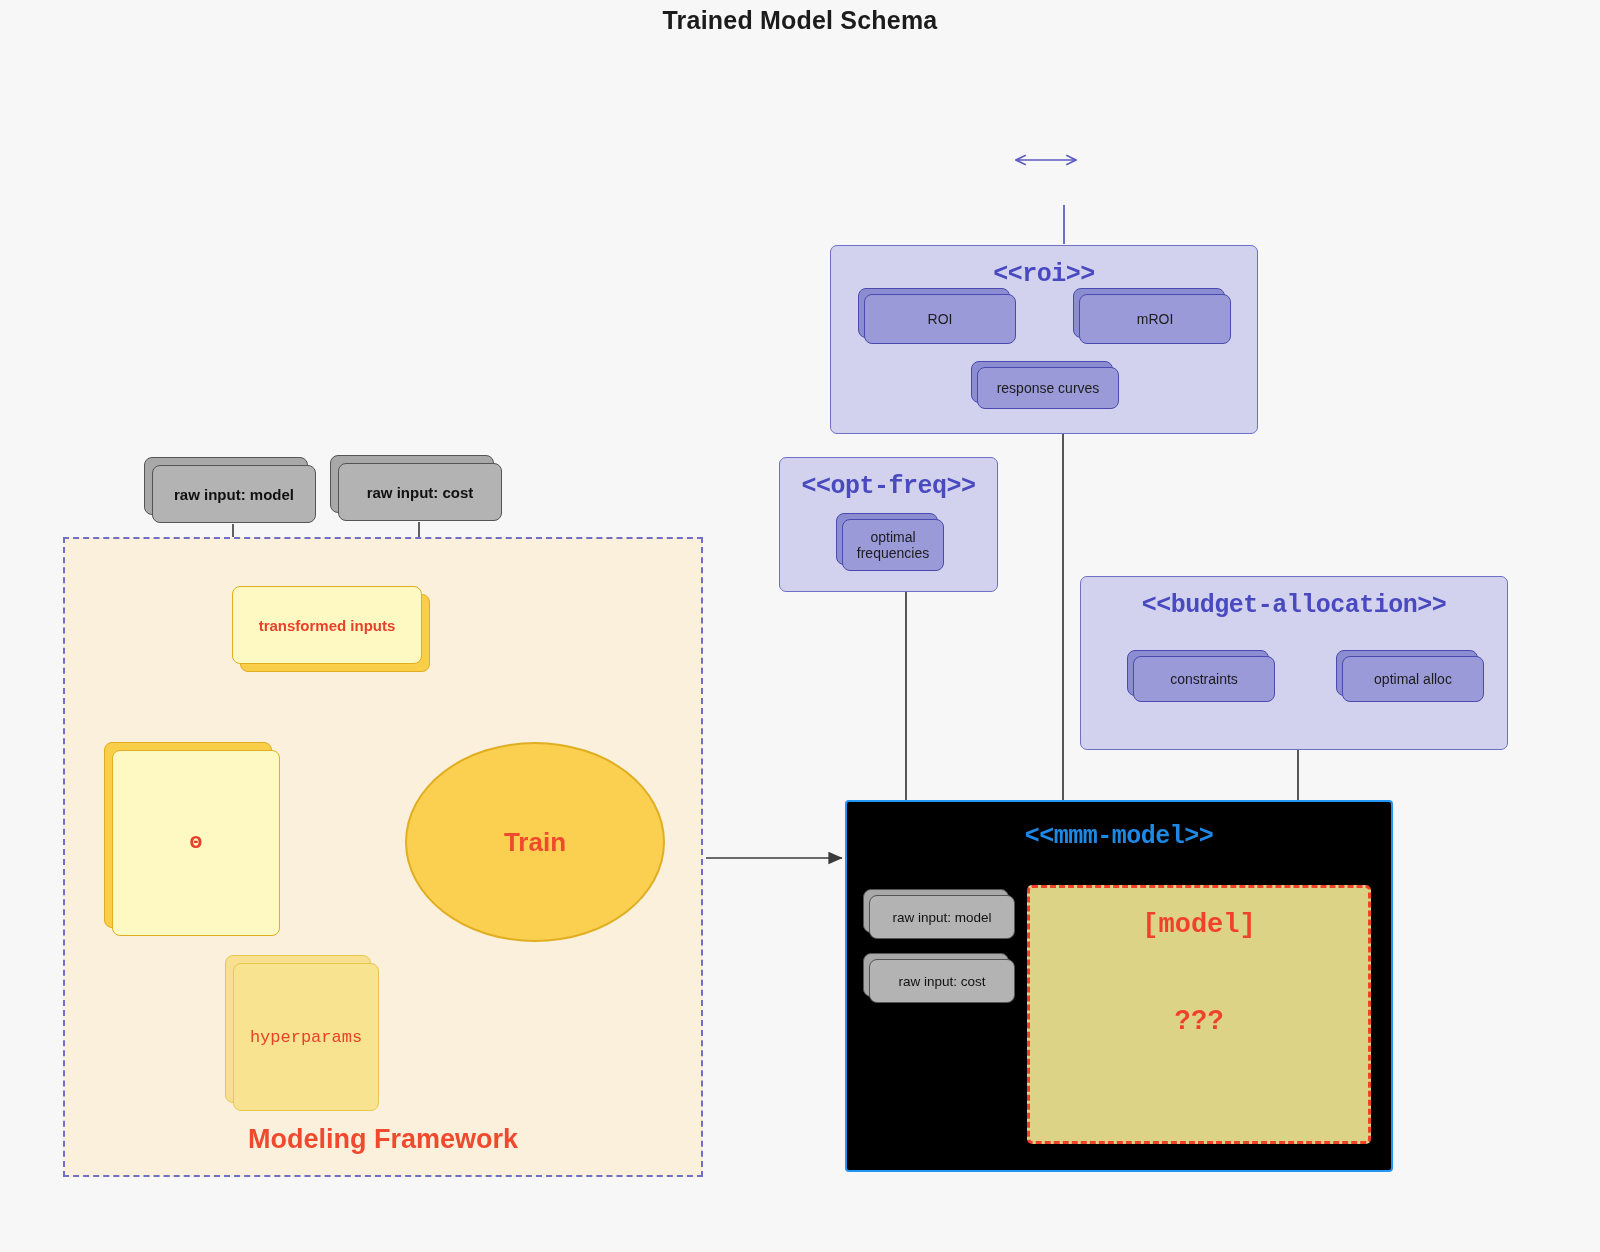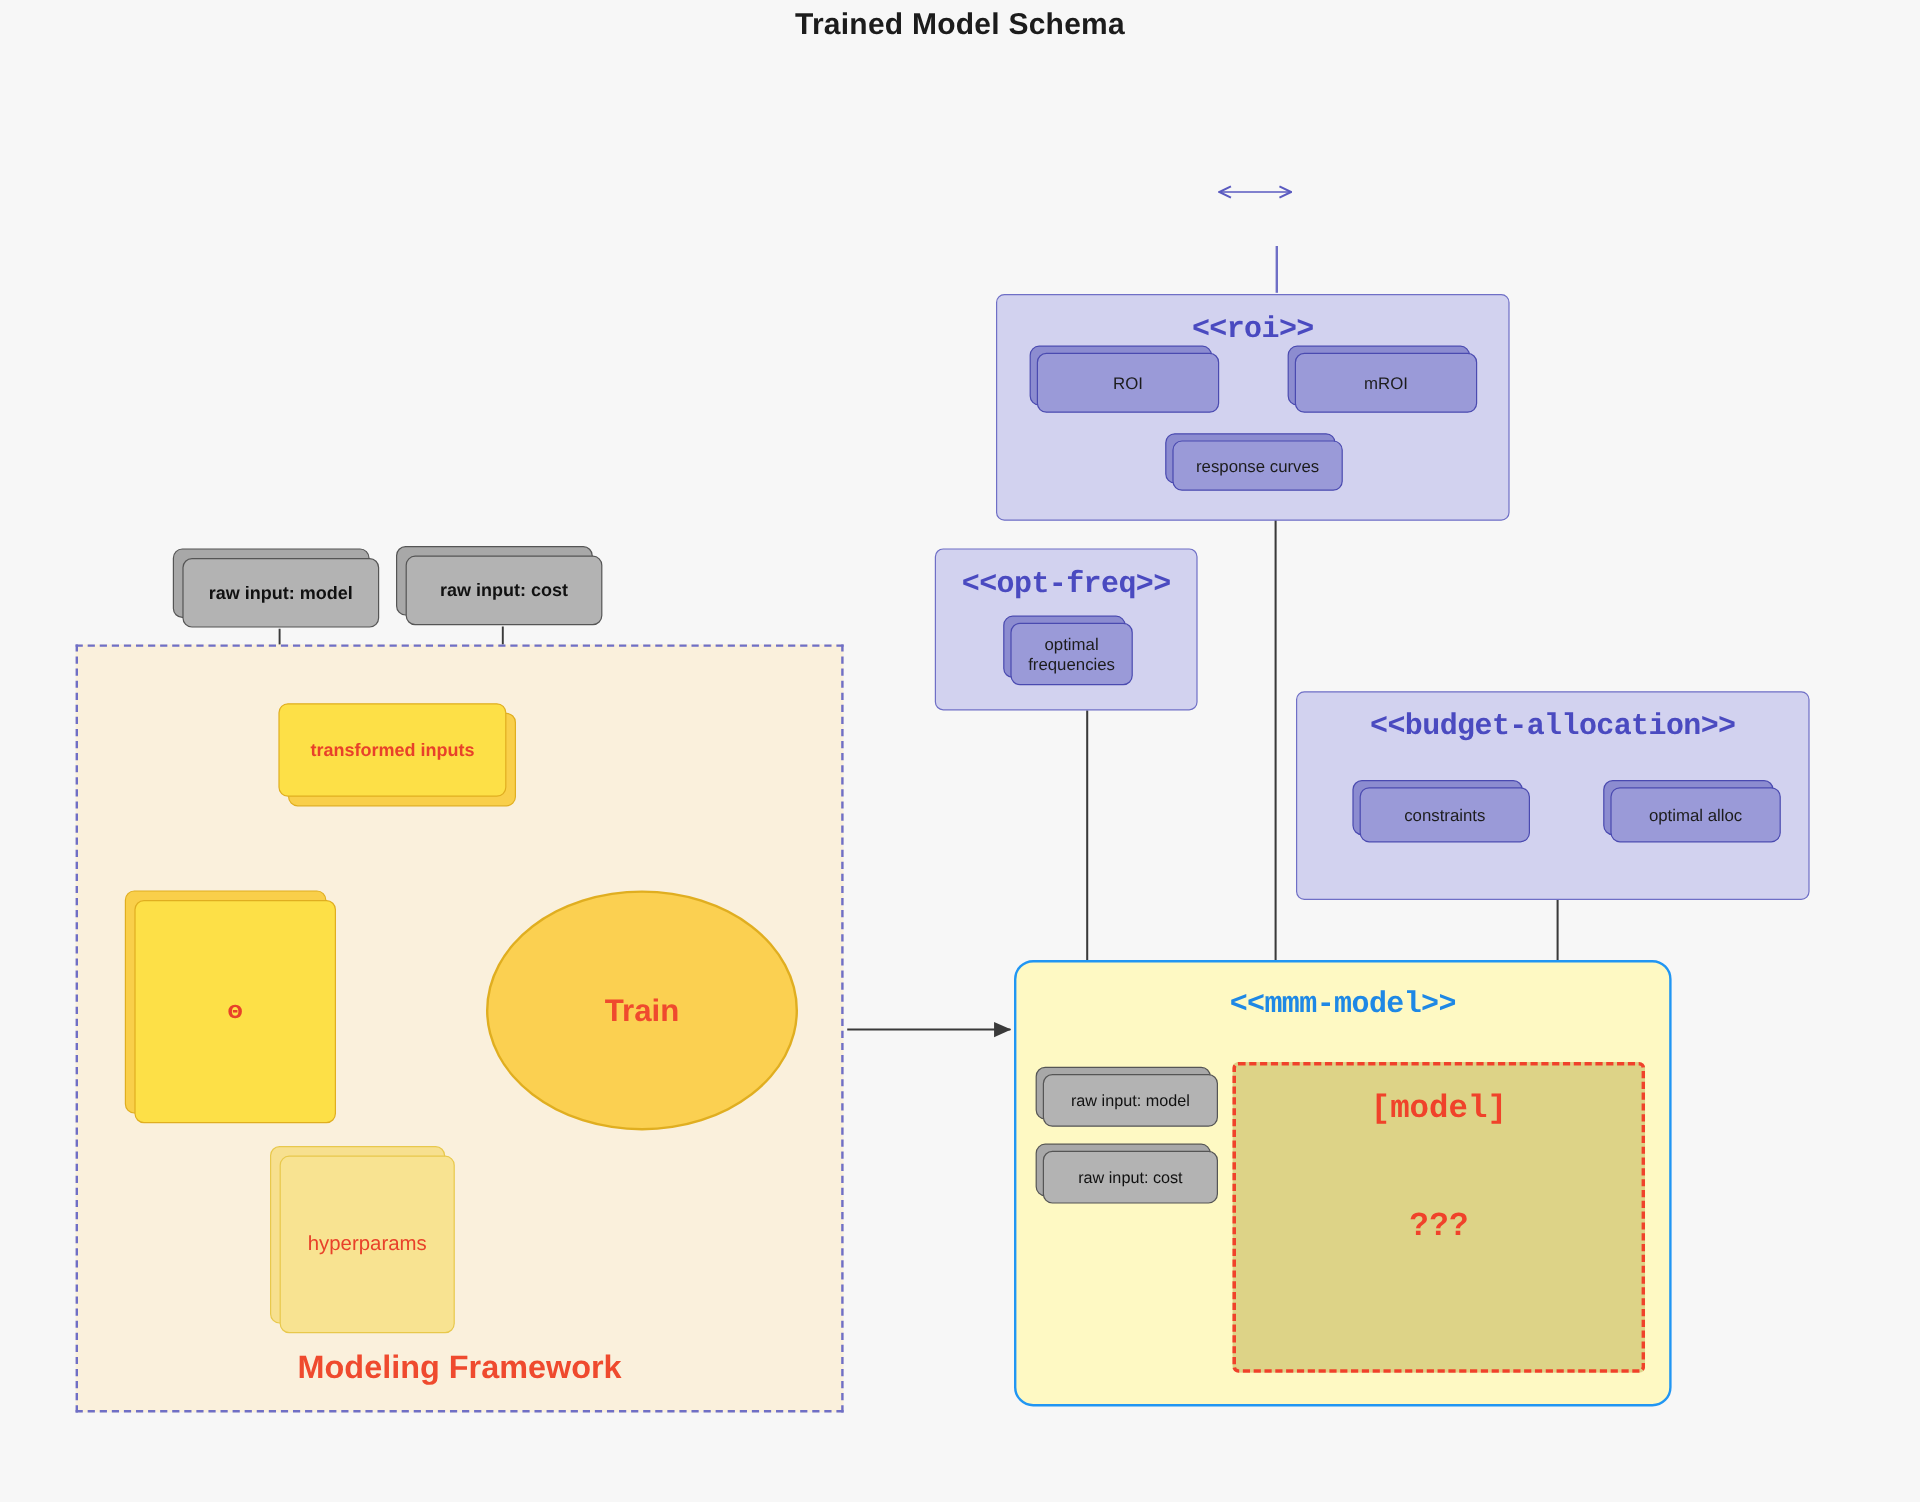--- a/index.html
+++ b/index.html
@@ -33,41 +33,41 @@
   .pk .shadow{background:#8c8cd0;border:1.6px solid #4a4ab0;}
   .pk .face{background:#9a9ad8;border:1.6px solid #4a4ab0;color:#1c1c1c;font-size:14px;line-height:1.15;}
 
   
   .gk .shadow{background:#a8a8a8;border:1.6px solid #555;}
   .gk .face{background:#b3b3b3;border:1.6px solid #555;color:#111;font-size:15px;font-weight:bold;}
   .gk.small .face{font-size:13.5px;font-weight:normal;}
 
   
   .yk .shadow{background:#f9cf4a;border:1.8px solid #e0ae20;}
-  .yk .face{background:#fde047;border:1.8px solid #e0ae20;color:#e8412a;font-size:15px;font-weight:bold;}
+  .yk .face{background:#fef9c3;border:1.8px solid #e0ae20;color:#e8412a;font-size:15px;font-weight:bold;}
 
   
   .ylk .shadow{background:#f7e08f;border:1.8px solid #e8c84c;}
   .ylk .face{background:#f8e391;border:1.8px solid #e8c84c;color:#e8412a;
-             font-family:Liberation Sans, sans-serif;font-size:17px;}
+             font-family:Liberation Mono, monospace;font-size:17px;}
 
   
   .pkg{
     position:absolute;box-sizing:border-box;
     background:#d2d2ef;border:1.6px solid #6f6fc6;border-radius:7px;
   }
   .pkg > .pkg-title{
     position:absolute;left:0;top:14px;width:100%;text-align:center;
     font-family:"Liberation Mono", monospace;
     font-size:25px;font-weight:bold;color:#4a4ac0;letter-spacing:-0.5px;
   }
 
   .pkg-blue{
     position:absolute;box-sizing:border-box;
-    background:#fef9c3;border:2.4px solid #2196f3;border-radius:16px;
+    background:#000000;border:2.4px solid #2196f3;border-radius:4px;
   }
   .pkg-blue > .pkg-title{
     position:absolute;left:0;top:20px;width:100%;text-align:center;
     font-family:"Liberation Mono", monospace;
     font-size:25px;font-weight:bold;color:#1e88e5;letter-spacing:-0.5px;
   }
 
   
   .framework{
     position:absolute;box-sizing:border-box;

